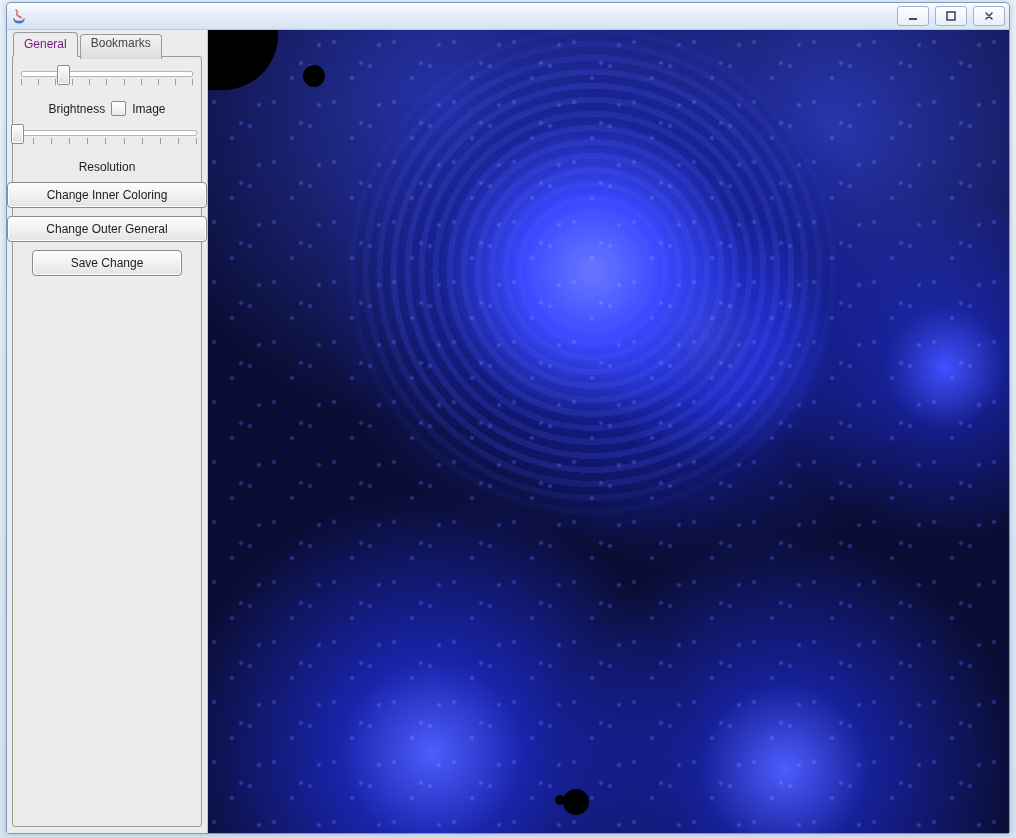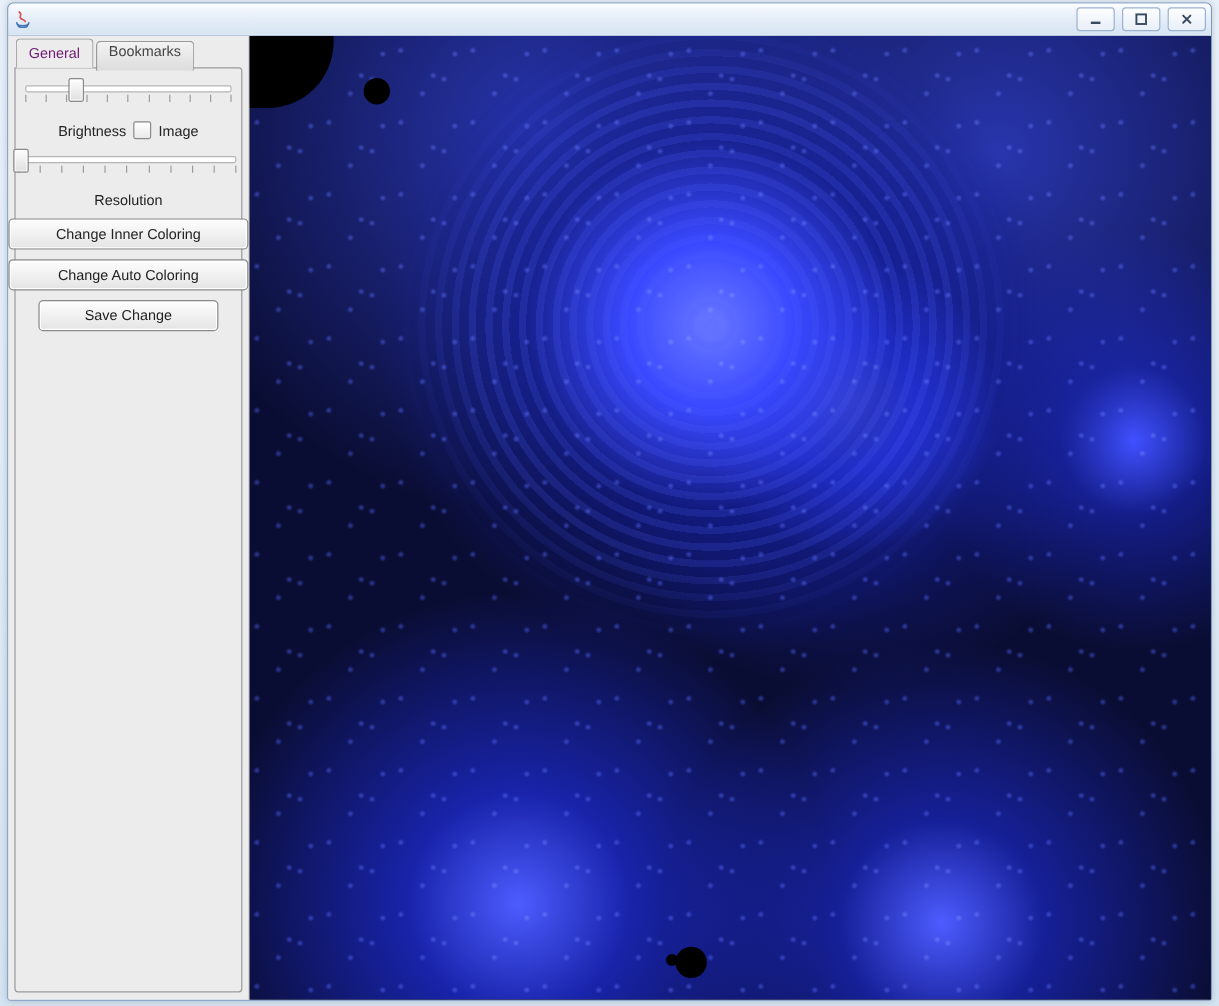--- a/index.html
+++ b/index.html
@@ -148,21 +148,21 @@
                   <span></span>
                   <span></span>
                   <span></span>
                 </div>
               <div class="thumb" style="left:0;"></div>
             </div>
 
             <div>Resolution</div>
 
             <div class="btn wide">Change Inner Coloring</div>
-            <div class="btn wide">Change Auto Coloring</div>
+            <div class="btn wide">Change Outer General</div>
             <div class="btn">Save Change</div>
 
           </div>
         </div>
       </div>
 
       <div class="canvas-pane">
         <div class="fractal-bg"></div>
         <div class="black-blob bb1"></div>
         <div class="black-blob bb2"></div>

